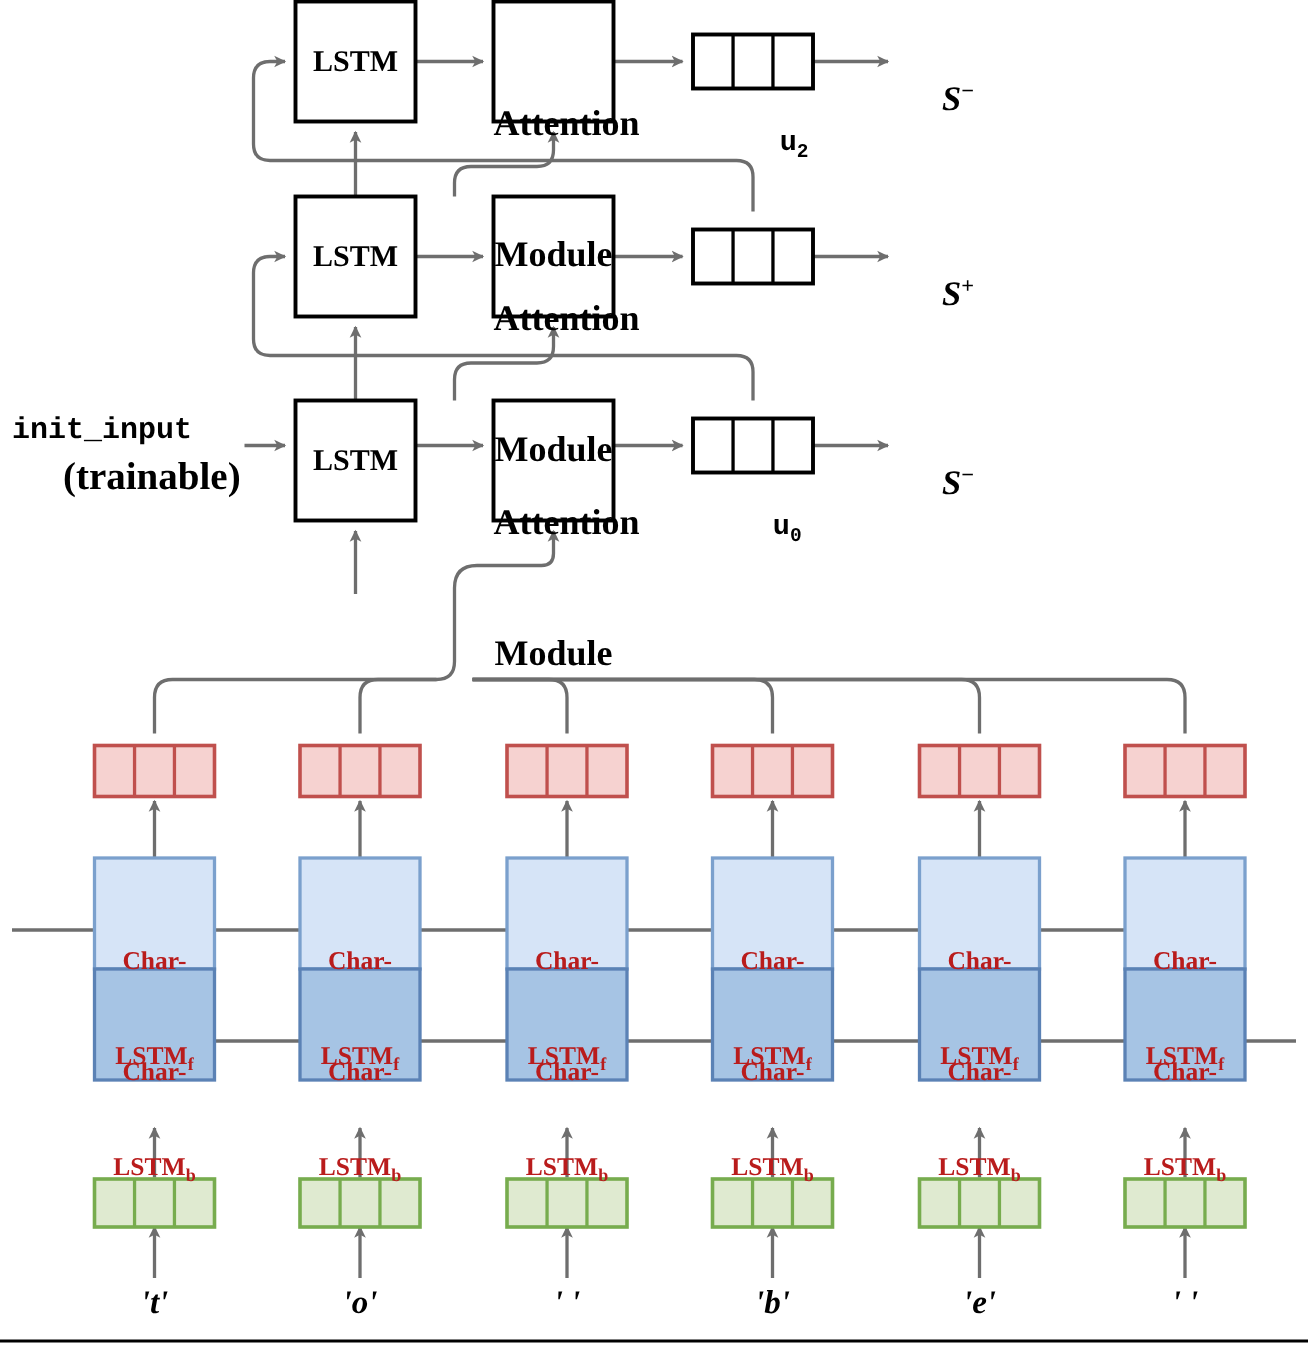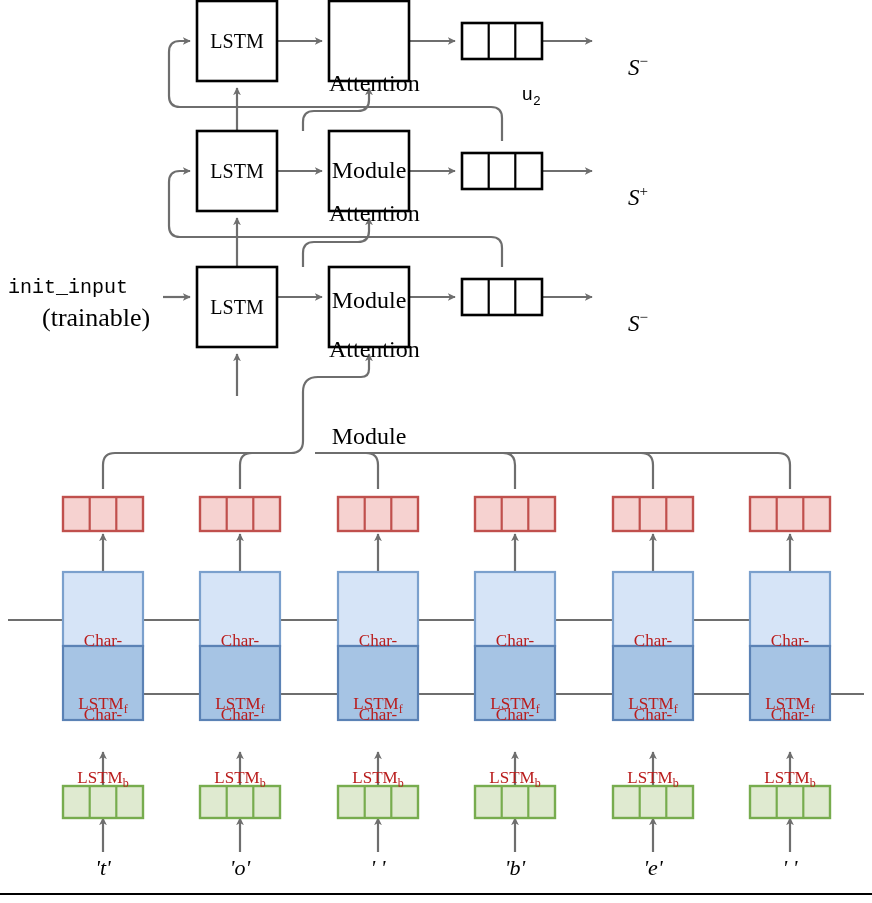--- a/index.html
+++ b/index.html
@@ -2,21 +2,21 @@
 <html><head>
 <meta charset="utf-8">
 <style>
   html,body{margin:0;padding:0;background:#ffffff;}
   body{width:872px;height:903px;overflow:hidden;
        font-family:"Liberation Serif", serif;}
   #stage{position:relative;width:872px;height:903px;background:#fff;}
   svg#canvas{position:absolute;left:0;top:0;width:872px;height:903px;}
 
   
-  .lbl{position:absolute;white-space:pre;pointer-events:none;}
+  .lbl{position:absolute;white-space:pre;pointer-events:none;font-weight:bold;}
   .serif{font-family:"Liberation Serif", serif;}
 
   .boxtxt{font-size:20px;color:#000;text-align:center;line-height:24px;}
   .attn{font-size:24px;color:#000;text-align:center;line-height:29px;}
   .ulbl{font-family:"Liberation Mono", monospace;font-size:19px;color:#000;}
   .usub{font-size:13px;vertical-align:sub;}
   .sout{font-size:23px;font-style:italic;color:#000;}
   .ssup{font-size:15px;vertical-align:super;font-style:normal;}
   .initm{font-family:"Liberation Mono", monospace;font-size:20px;color:#000;}
   .inits{font-size:26px;color:#000;}
@@ -253,21 +253,24 @@
   </div>
   <div class="lbl attn" style="left:329px;top:141px;width:80px;">
     <div>Attention</div>
     <div>Module</div>
   </div>
   <div class="lbl attn" style="left:329px;top:11px;width:80px;">
     <div>Attention</div>
     <div>Module</div>
   </div>
 
-  <div class="lbl ulbl" style="left:476px;top:62px;width:80px;text-align:left;">
+  <div class="lbl ulbl" style="left:462px;top:318px;width:80px;text-align:center;">
+    <span>u</span><span class="usub">0</span>
+  </div>
+  <div class="lbl ulbl" style="left:459px;top:62px;width:80px;text-align:right;">
     <span>u</span><span class="usub">2</span>
   </div>
 
   <div class="lbl sout" style="left:605px;top:283px;">
     <span>S</span><span class="ssup">−</span>
   </div>
   <div class="lbl sout" style="left:605px;top:157px;">
     <span>S</span><span class="ssup">+</span>
   </div>
   <div class="lbl sout" style="left:605px;top:27px;">

